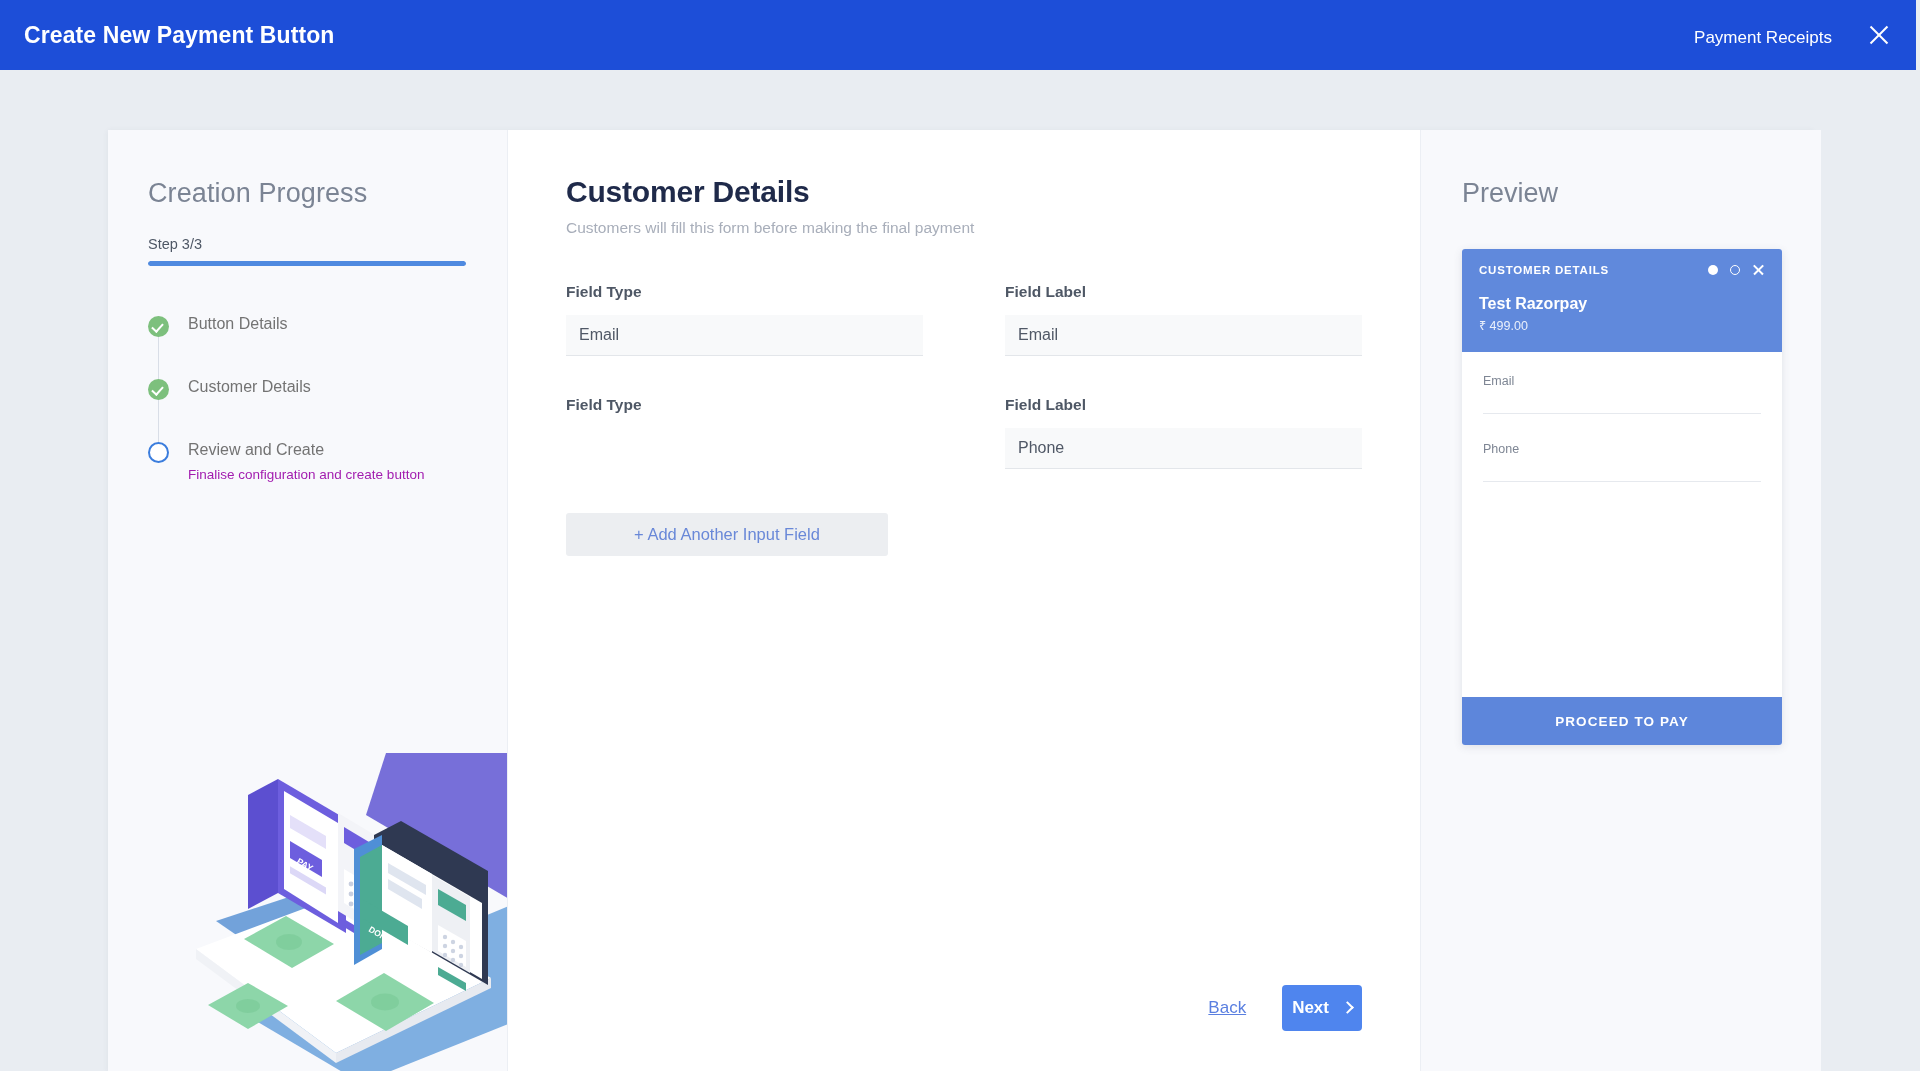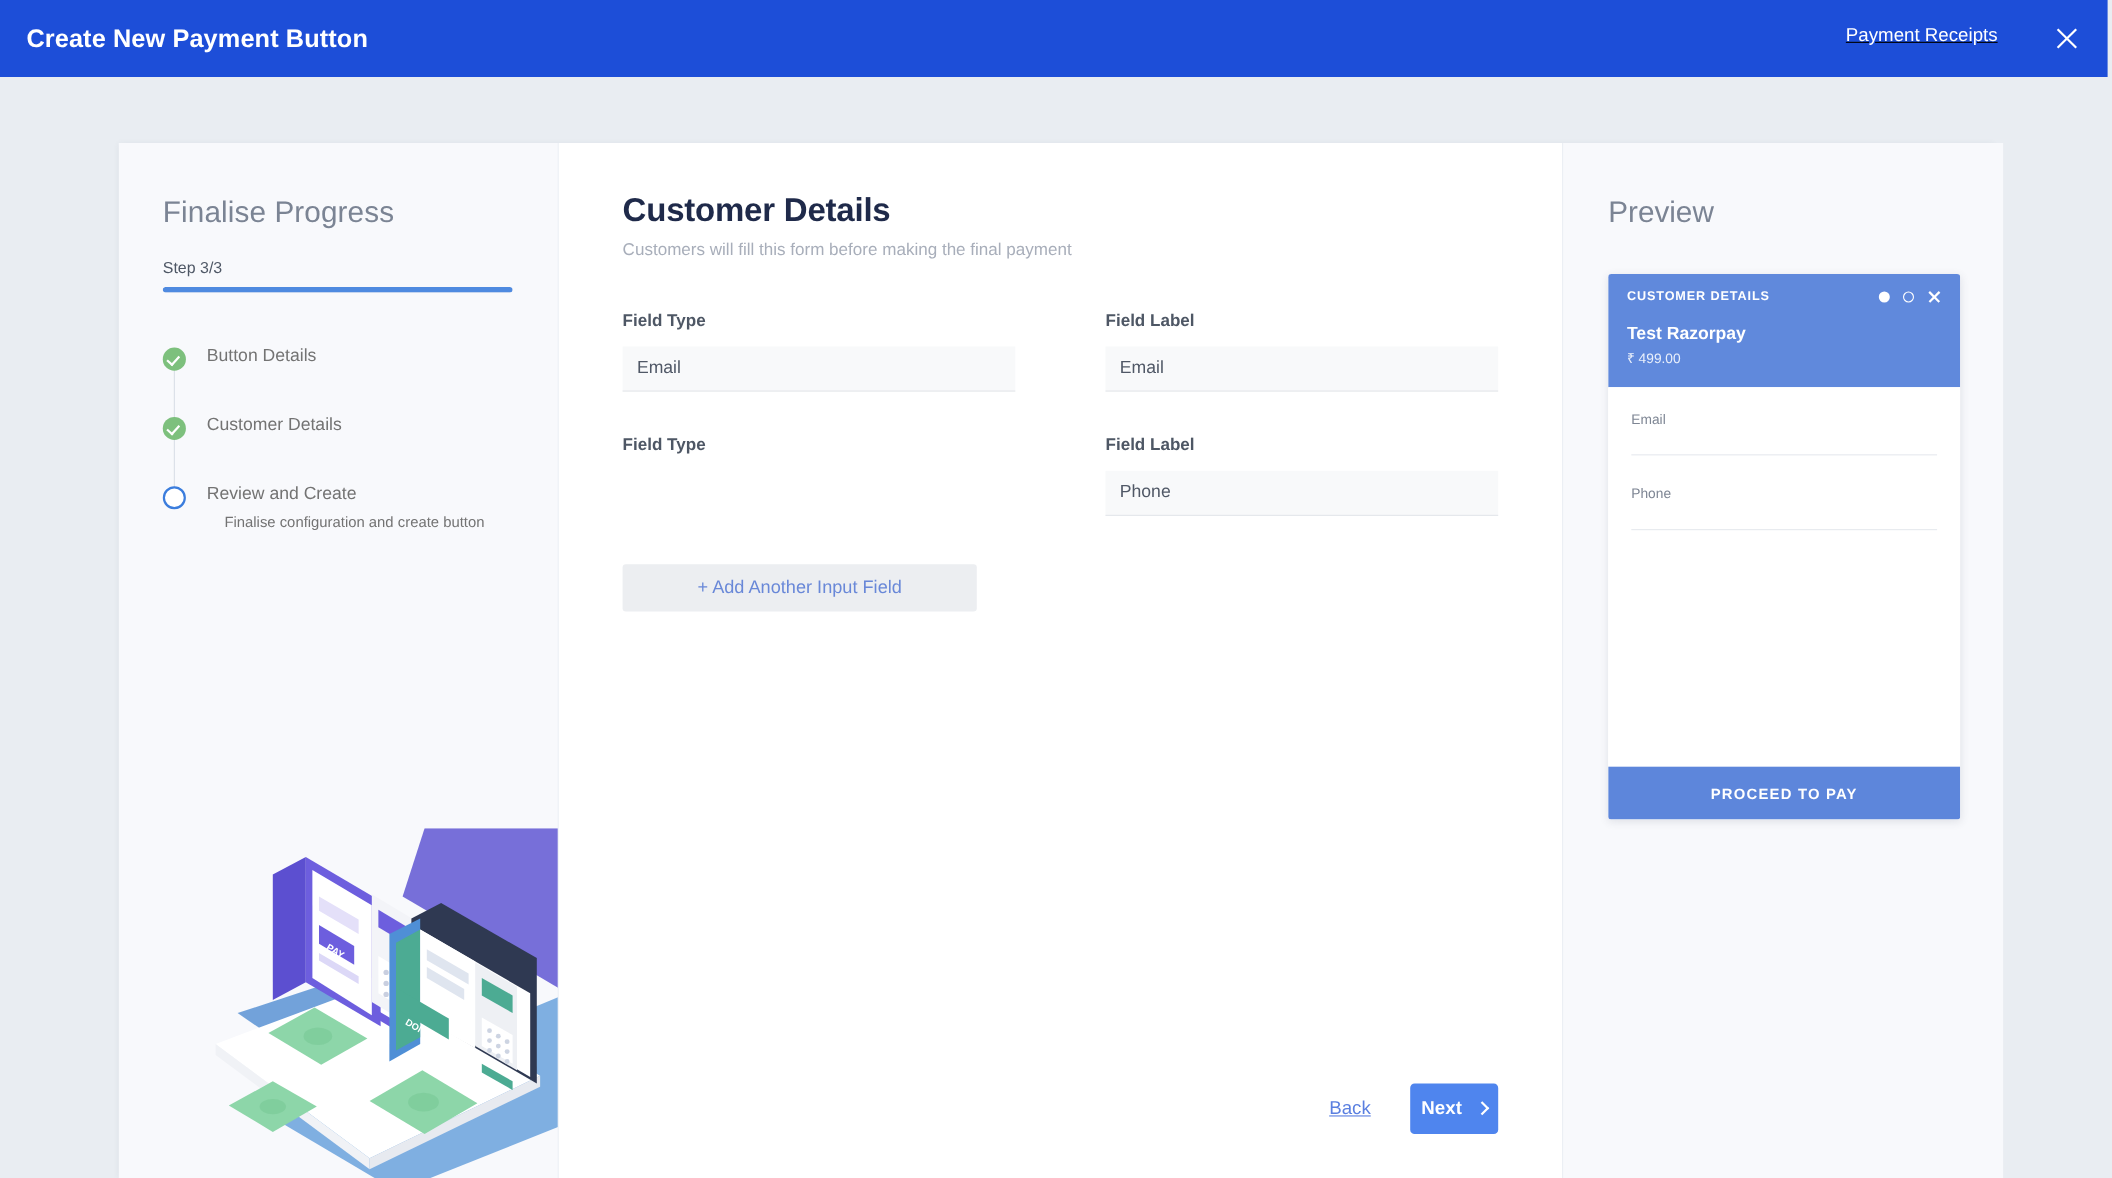--- a/index.html
+++ b/index.html
@@ -24,23 +24,22 @@
   }
   .topbar-title {
     color: #ffffff;
     font-size: 23px;
     font-weight: bold;
     letter-spacing: .1px;
   }
   .topbar-right {
     margin-left: auto;
     display: flex;
-    align-items: flex-start;
-    gap: 50px;
-    text-decoration: underline;
+    align-items: flex-end;
+    gap: 34px;
   }
   .topbar-link {
     color: #ffffff;
     font-size: 17px;
     font-weight: normal;
     cursor: pointer;
   }
   .close-icon {
     width: 26px; height: 26px;
     position: relative;
@@ -146,24 +145,23 @@
     border: 2.3px solid #3b7ddd;
   }
   .step-text { margin-left: 19px; padding-top: 0px; }
   .step-label {
     font-size: 16px;
     color: #737373;
     line-height: 1.25;
   }
   .step-sub {
     font-size: 13.5px;
-    color: #737373;
+    color: #a21caf;
     margin-top: 6px;
     line-height: 1.3;
-    margin-left: 16px;
   }
 
   
   .illustration {
     position: absolute;
     left: 0px; bottom: 0px;
     width: 400px; height: 330px;
     overflow: hidden;
   }
   .illustration svg { position: absolute; left: 78px; bottom: -12px; }
@@ -384,21 +382,21 @@
     <span class="close-icon"></span>
   </div>
 </div>
 
 <div class="page-bg"></div>
 
 <div class="shell">
 
   <div class="progress-panel">
     <div class="progress-inner">
-      <div class="progress-title">Finalise Progress</div>
+      <div class="progress-title">Creation Progress</div>
       <div class="step-count">Step 3/3</div>
       <div class="progress-track">
         <div class="progress-fill" id="progress-fill" style="width: 100%;"></div>
       </div>
 
       <div class="steps">
 
         <div class="step-row">
           <div class="step-connector"></div>
           <div class="step-marker done"></div>

